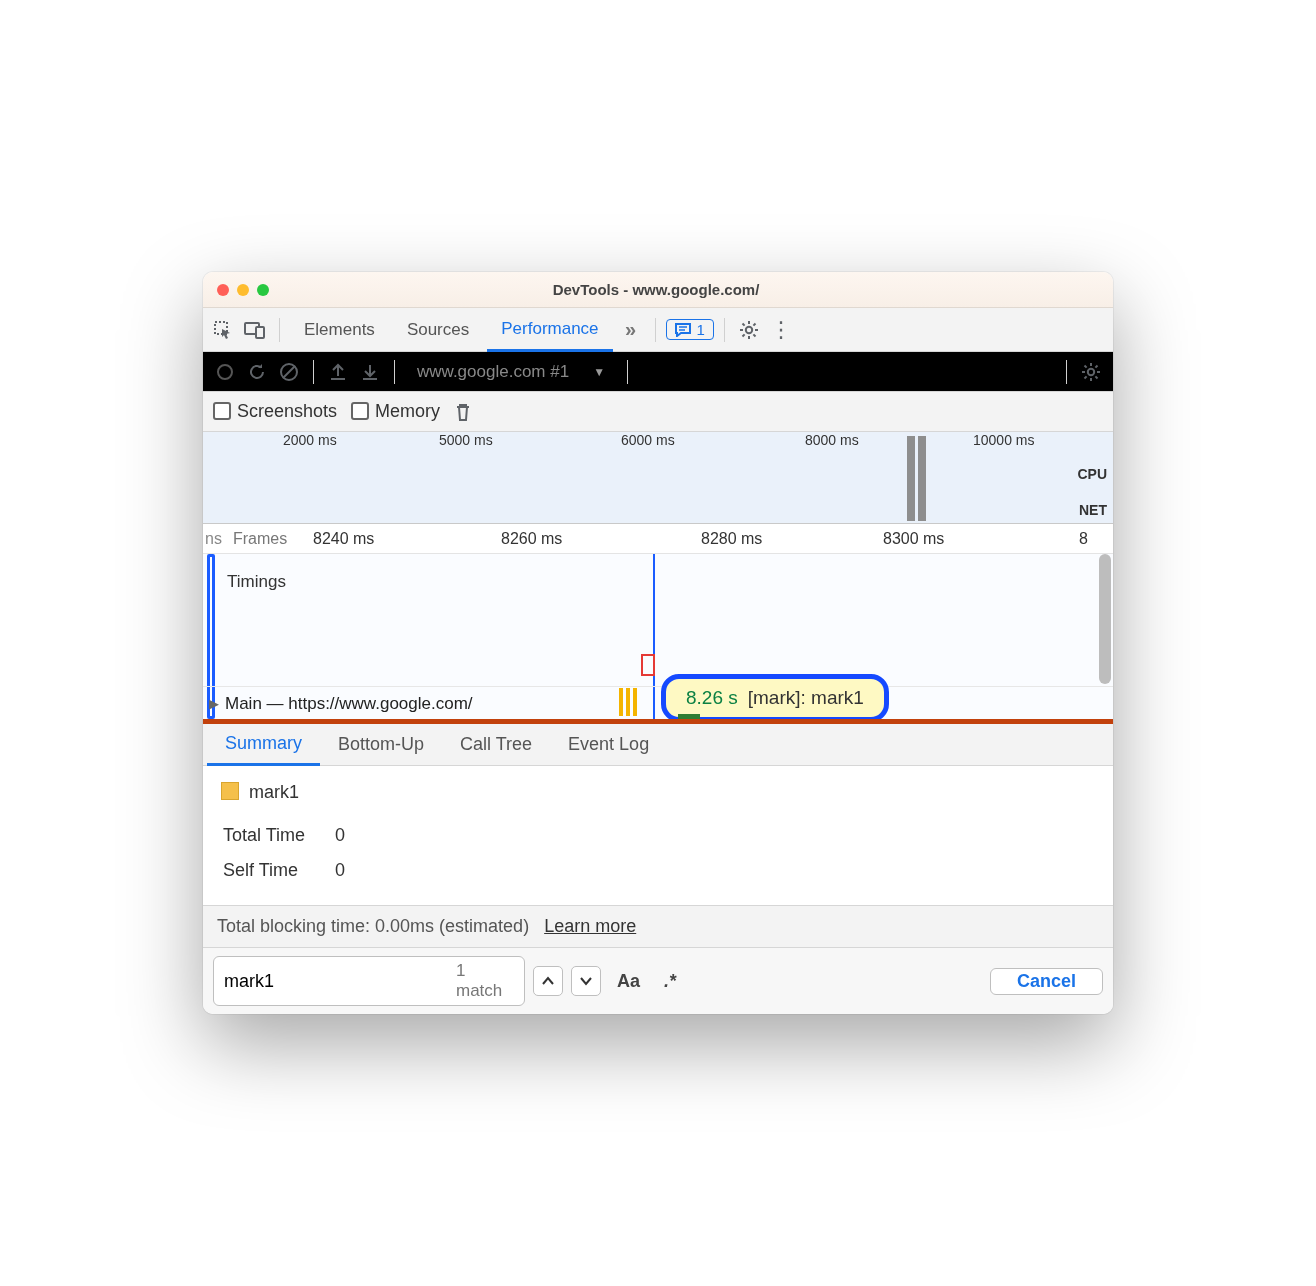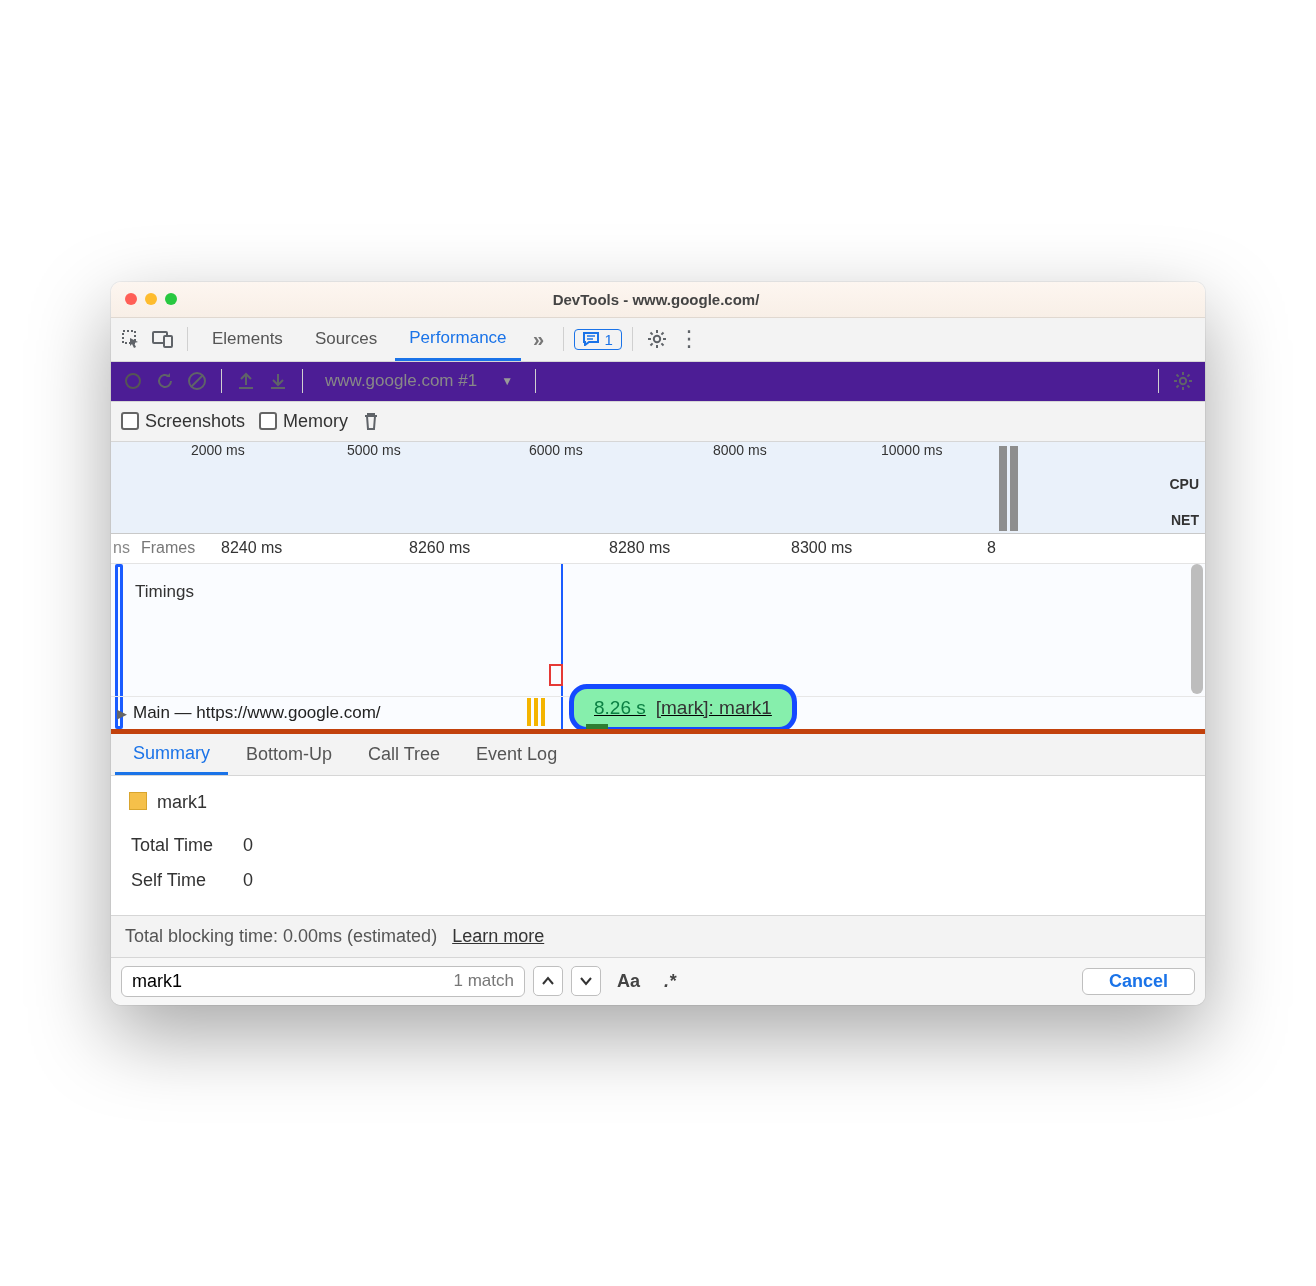--- a/index.html
+++ b/index.html
@@ -1,35 +1,35 @@
 <!DOCTYPE html>
 <html><head>
 <meta charset="utf-8">
 <style>
 * { box-sizing: border-box; margin: 0; padding: 0; font-family: -apple-system, BlinkMacSystemFont, "Segoe UI", Helvetica, Arial, sans-serif; }
 body { background: #fff; display:flex; align-items:center; justify-content:center; min-height:1286px; }
 .window {
-  width: 1094px; background:#fff; border-radius:10px; overflow:hidden;
+  width: 910px; background:#fff; border-radius:10px; overflow:hidden;
   box-shadow: 0 30px 80px rgba(0,0,0,0.35), 0 0 0 1px rgba(0,0,0,0.05);
   position:relative;
 }
 .titlebar { height:36px; background: linear-gradient(#fdf6f0,#f8efe7); display:flex; align-items:center; padding:0 14px; border-bottom:1px solid #e0d8d0;}
 .traffic { display:flex; gap:8px; }
 .trafdot { width:12px; height:12px; border-radius:50%; }
 .red{background:#ff5f57;} .yellow{background:#febc2e;} .green{background:#28c840;}
 .title { flex:1; text-align:center; font-size:15px; font-weight:600; color:#444; }
 
 .tabsrow { display:flex; align-items:center; height:44px; background:#f3f3f3; border-bottom:1px solid #d6d6d6; padding:0 6px; gap:4px; font-size:17px; color:#555;}
 .tabsrow .icon, .toolbar .icon { width:28px; height:28px; display:flex; align-items:center; justify-content:center; color:#5f6368; }
 .tabsrow .sep, .toolbar .sep { width:1px; height:24px; background:#d0d0d0; margin:0 6px;}
 .devtab { padding:0 14px; height:100%; display:flex; align-items:center; cursor:pointer; color:#555;}
 .devtab.active { color:#1a73e8; border-bottom:3px solid #1a73e8; margin-bottom:-1px; font-weight:400;}
 .chip { border:1px solid #1a73e8; color:#1a73e8; border-radius:4px; padding:1px 8px; font-size:15px; display:flex; align-items:center; gap:6px;}
 
-.toolbar { display:flex; align-items:center; height:40px; background:#4c1d95; border-bottom:1px solid #d6d6d6; padding:0 8px; gap:4px; font-size:17px;}
+.toolbar { display:flex; align-items:center; height:40px; background:#000000; border-bottom:1px solid #d6d6d6; padding:0 8px; gap:4px; font-size:17px;}
 .recorddot{ width:16px; height:16px; border:2px solid #555; border-radius:50%; display:inline-block;}
 .select { flex:0 0 auto; color:#888; display:flex; align-items:center; gap:24px; padding:0 12px;}
 .select .tri{ color:#999; font-size:12px; }
 
 .optionsrow{ display:flex; align-items:center; height:40px; background:#f3f3f3; border-bottom:1px solid #d6d6d6; padding:0 10px; gap:14px; font-size:18px; color:#333;}
 .chk{ width:18px; height:18px; border:2px solid #666; border-radius:3px; display:inline-block; margin-right:6px; vertical-align:-3px; background:#fff;}
 
 .overview{ position:relative; height:92px; background:#eaf1fa; border-bottom:1px solid #c9c9c9;}
 .ovticks{ position:absolute; top:0; left:0; right:0; height:20px; display:flex; font-size:14px; color:#333; }
 .ovtick{ position:absolute; top:0;}
@@ -42,21 +42,21 @@
 .detailhdr .cell{ position:absolute; }
 .timeline{ position:relative; height:170px; background:#fafcff; border-bottom:5px solid #c2410c; overflow:hidden;}
 .bluebar{ position:absolute; left:4px; top:0; bottom:0; width:8px; border:3px solid #1a5cff; border-radius:2px; background:transparent;}
 .rowlabel{ position:absolute; left:24px; font-size:17px; color:#333;}
 .mainrow{ position:absolute; left:0; right:0; top:132px; height:34px; border-top:1px solid #e7e7e7; display:flex; align-items:center; padding-left:6px; font-size:17px; color:#222;}
 .carrot{ color:#666; font-size:13px; margin-right:6px;}
 .vline{ position:absolute; top:0; bottom:0; width:2px; background:#1a5cff; left:450px;}
 .redbox{ position:absolute; left:438px; top:100px; width:14px; height:22px; border:2px solid #e53935;}
 .orangebars{ position:absolute; left:416px; top:134px; display:flex; gap:3px;}
 .orangebars span{ width:4px; height:28px; background:#f4b400; display:inline-block;}
-.callout{ position:absolute; left:458px; top:120px; padding:8px 20px; border:5px solid #1549ff; border-radius:18px; background:#86efac; font-size:19px; display:flex; gap:10px; align-items:center;text-decoration:underline;}
+.callout{ position:absolute; left:458px; top:120px; padding:8px 20px; border:5px solid #1549ff; border-radius:18px; background:#fef9c3; font-size:19px; display:flex; gap:10px; align-items:center;}
 .callout .ts{ color:#0b8043; font-weight:500;}
 .callout .lbl{ color:#333;}
 .greentick{ position:absolute; left:475px; bottom:-1px; width:22px; height:6px; background:#2e7d32;}
 .scroll{ position:absolute; right:2px; top:0; width:12px; height:130px; background:#bdbdbd; border-radius:6px;}
 
 .bottomtabs{ display:flex; align-items:center; height:42px; background:#f3f3f3; border-bottom:1px solid #d6d6d6; font-size:18px; color:#555; padding:0 4px;}
 .bottomtabs .btab{ padding:0 18px; height:100%; display:flex; align-items:center; cursor:pointer;}
 .bottomtabs .btab.active{ color:#1a73e8; border-bottom:3px solid #1a73e8; margin-bottom:-1px;}
 
 .summary{ padding:16px 18px; font-size:18px; color:#333; background:#fff;}

